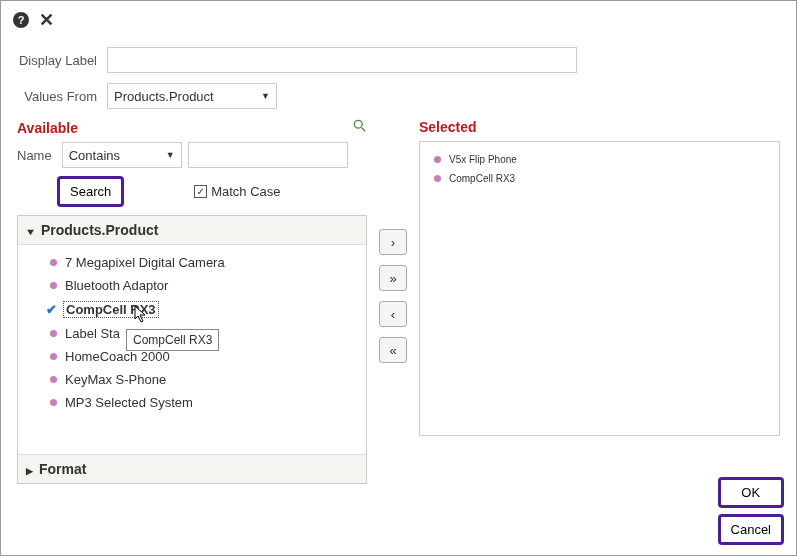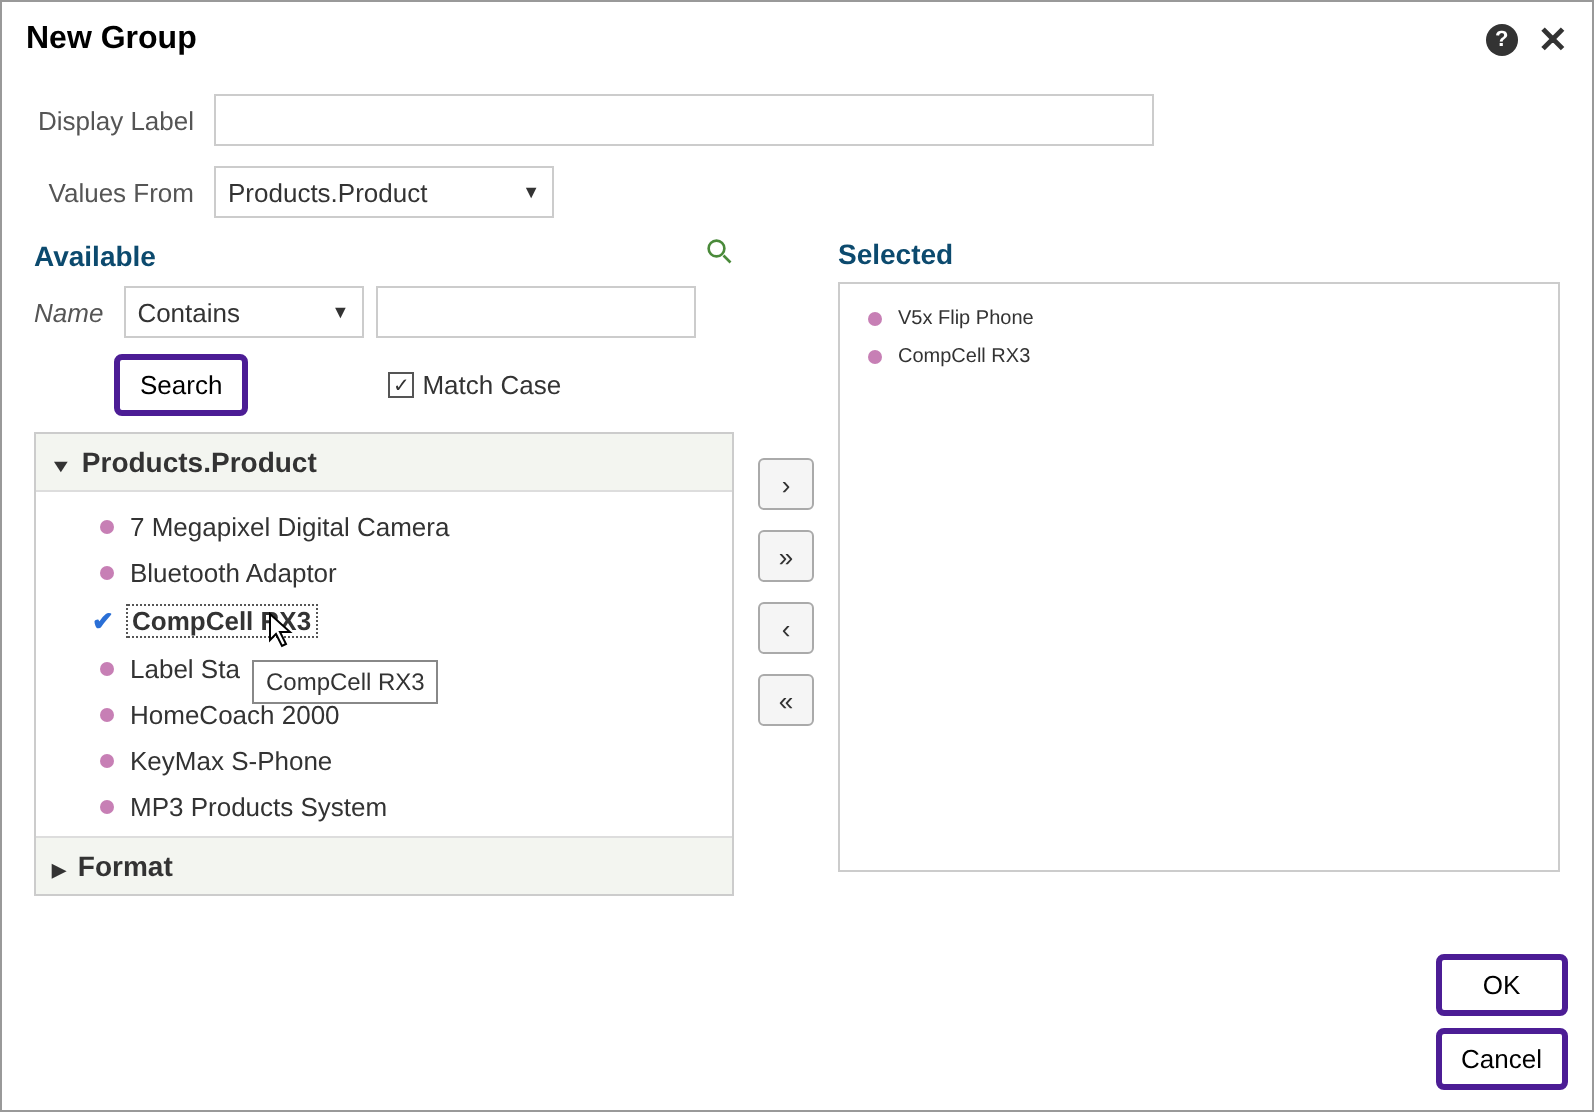--- a/index.html
+++ b/index.html
@@ -17,33 +17,33 @@
 .display-label-input { width: 470px; }
 .select-box { border: 1px solid #ccc; height: 26px; padding: 2px 6px; display: flex; align-items: center; justify-content: space-between; background: #fff; cursor: pointer; }
 .select-box.values-from { width: 170px; }
 .select-box.contains { width: 120px; }
 .select-caret { font-size: 9px; }
 .columns { display: flex; gap: 8px; margin-top: 8px; }
 .col-available { width: 350px; }
 .col-transfer { width: 36px; display: flex; flex-direction: column; gap: 10px; padding-top: 110px; align-items: center; }
 .col-selected { flex: 1; }
 .section-head { display: flex; align-items: center; justify-content: space-between; margin-bottom: 6px; }
-.section-title { font-weight: bold; font-size: 14px; color: #0c4a6e; }
+.section-title { font-weight: bold; font-size: 14px; color: #b91c1c; }
 .search-glass { color: #4a8a3a; font-size: 15px; cursor: pointer; }
 .filter-row { display: flex; align-items: center; gap: 6px; margin-bottom: 8px; }
-.filter-label { color: #555; padding-right: 4px; font-style: italic; }
+.filter-label { color: #555; padding-right: 4px; }
 .search-text { width: 160px; }
 .action-row { display: flex; align-items: center; gap: 70px; margin-bottom: 8px; }
 .btn { border: 3px solid #4c1d95; background: #fff; border-radius: 4px; padding: 5px 10px; font-size: 13px; cursor: pointer; }
 .btn-thin { border: 1px solid #aaa; background: #f5f5f5; border-radius: 3px; width: 28px; height: 26px; display:flex; align-items:center; justify-content:center; cursor:pointer; font-size: 13px; }
 .checkbox-wrap { display: flex; align-items: center; gap: 4px; cursor: pointer; }
 .checkbox { width: 13px; height: 13px; border: 1px solid #555; display:flex; align-items:center; justify-content:center; font-size:10px; }
 .tree-panel { border: 1px solid #ccc; }
 .tree-header { background: #f3f5f0; border-bottom: 1px solid #ddd; padding: 6px 8px; display:flex; align-items:center; gap:6px; font-weight:bold; font-size:14px; }
-.tree-body { height: 172px; overflow-y: scroll; padding: 6px 0; position:relative; }
+.tree-body { height: 209px; overflow-y: scroll; padding: 6px 0; position:relative; }
 .tree-item { display:flex; align-items:center; gap:8px; padding: 4px 0 4px 32px; cursor:pointer; font-size:13px; }
 .bullet { width:7px; height:7px; border-radius:50%; background:#c77fb5; flex-shrink:0; }
 .checkmark { color:#2a6fd6; font-weight:bold; font-size:13px; width:9px; text-align:center; flex-shrink:0; }
 .item-selected { border:1px dotted #555; padding: 0 2px; font-weight:bold; }
 .tree-footer { background: #f3f5f0; border-top: 1px solid #ddd; padding: 6px 8px; display:flex; align-items:center; gap:6px; font-weight:bold; font-size:14px; }
 .caret-right::before { content:"▶"; font-size:9px; }
 .caret-down::before { content:"▼"; font-size:9px; transform:scaleX(1.3); display:inline-block;}
 .selected-panel { border:1px solid #ccc; min-height: 295px; padding: 8px 10px; }
 .selected-item { display:flex; align-items:center; gap:8px; padding: 4px 4px; font-size:10px; }
 .bottom-row { display:flex; align-items:center; gap: 8px; margin-top: 20px; }
@@ -54,21 +54,20 @@
 .dialog-footer { position:absolute; bottom:10px; right:12px; display:flex; gap:6px;flex-direction:column; }
 .tooltip { position:absolute; border:1px solid #888; background:#fff; padding:3px 6px; font-size:12px; left:108px; top:84px; }
 .cursor-img { position:absolute; left:116px; top:60px; pointer-events:none; }
 .cursor-img svg { width:16px; height:20px; }
 </style>
 </head>
 <body>
 
 <div class="dialog">
   <div class="dialog-header">
-    <div class="dialog-title">New Group</div>
     <div class="header-icons">
       <div class="help-icon">?</div>
       <div class="close-icon">✕</div>
     </div>
   </div>
   <div class="dialog-body">
 
     <div class="form-row">
       <div class="form-label">Display Label</div>
       <input type="text" class="text-input display-label-input" value="" style="">
@@ -139,21 +138,21 @@
             <div class="tree-item">
               <span class="bullet"></span>
               <span>HomeCoach 2000</span>
             </div>
             <div class="tree-item">
               <span class="bullet"></span>
               <span>KeyMax S-Phone</span>
             </div>
             <div class="tree-item">
               <span class="bullet"></span>
-              <span>MP3 Products System</span>
+              <span>MP3 Selected System</span>
             </div>
             <div class="tooltip">CompCell RX3</div>
             <div class="cursor-img">
               <svg viewBox="0 0 16 20">
                   <path d="M1 1 L1 14 L4 11 L7 17 L9 16 L6 10 L11 10 Z" fill="#fff" stroke="#000" stroke-width="1"></path>
                 </svg>
             </div>
           </div>
           <div class="tree-footer">
             <span class="caret-right"></span>

